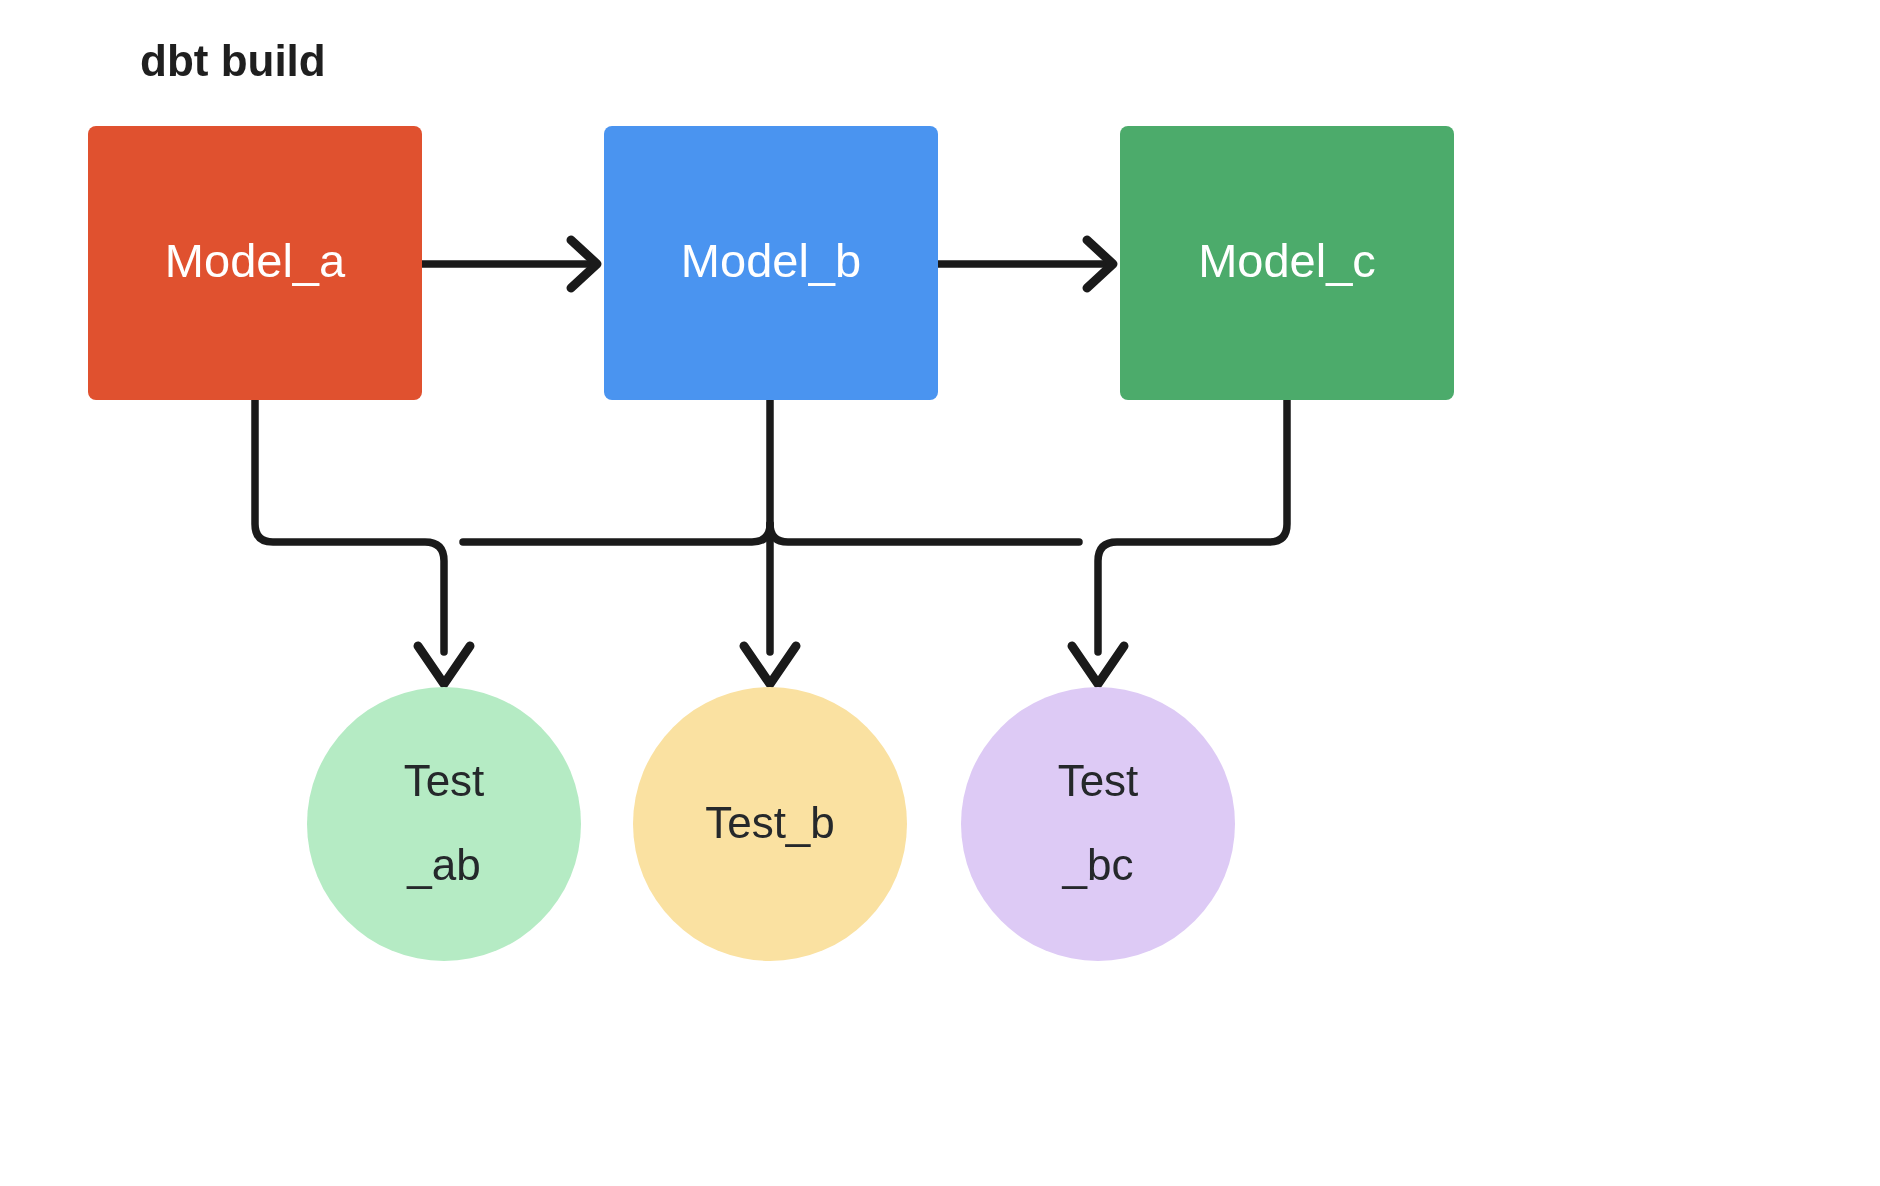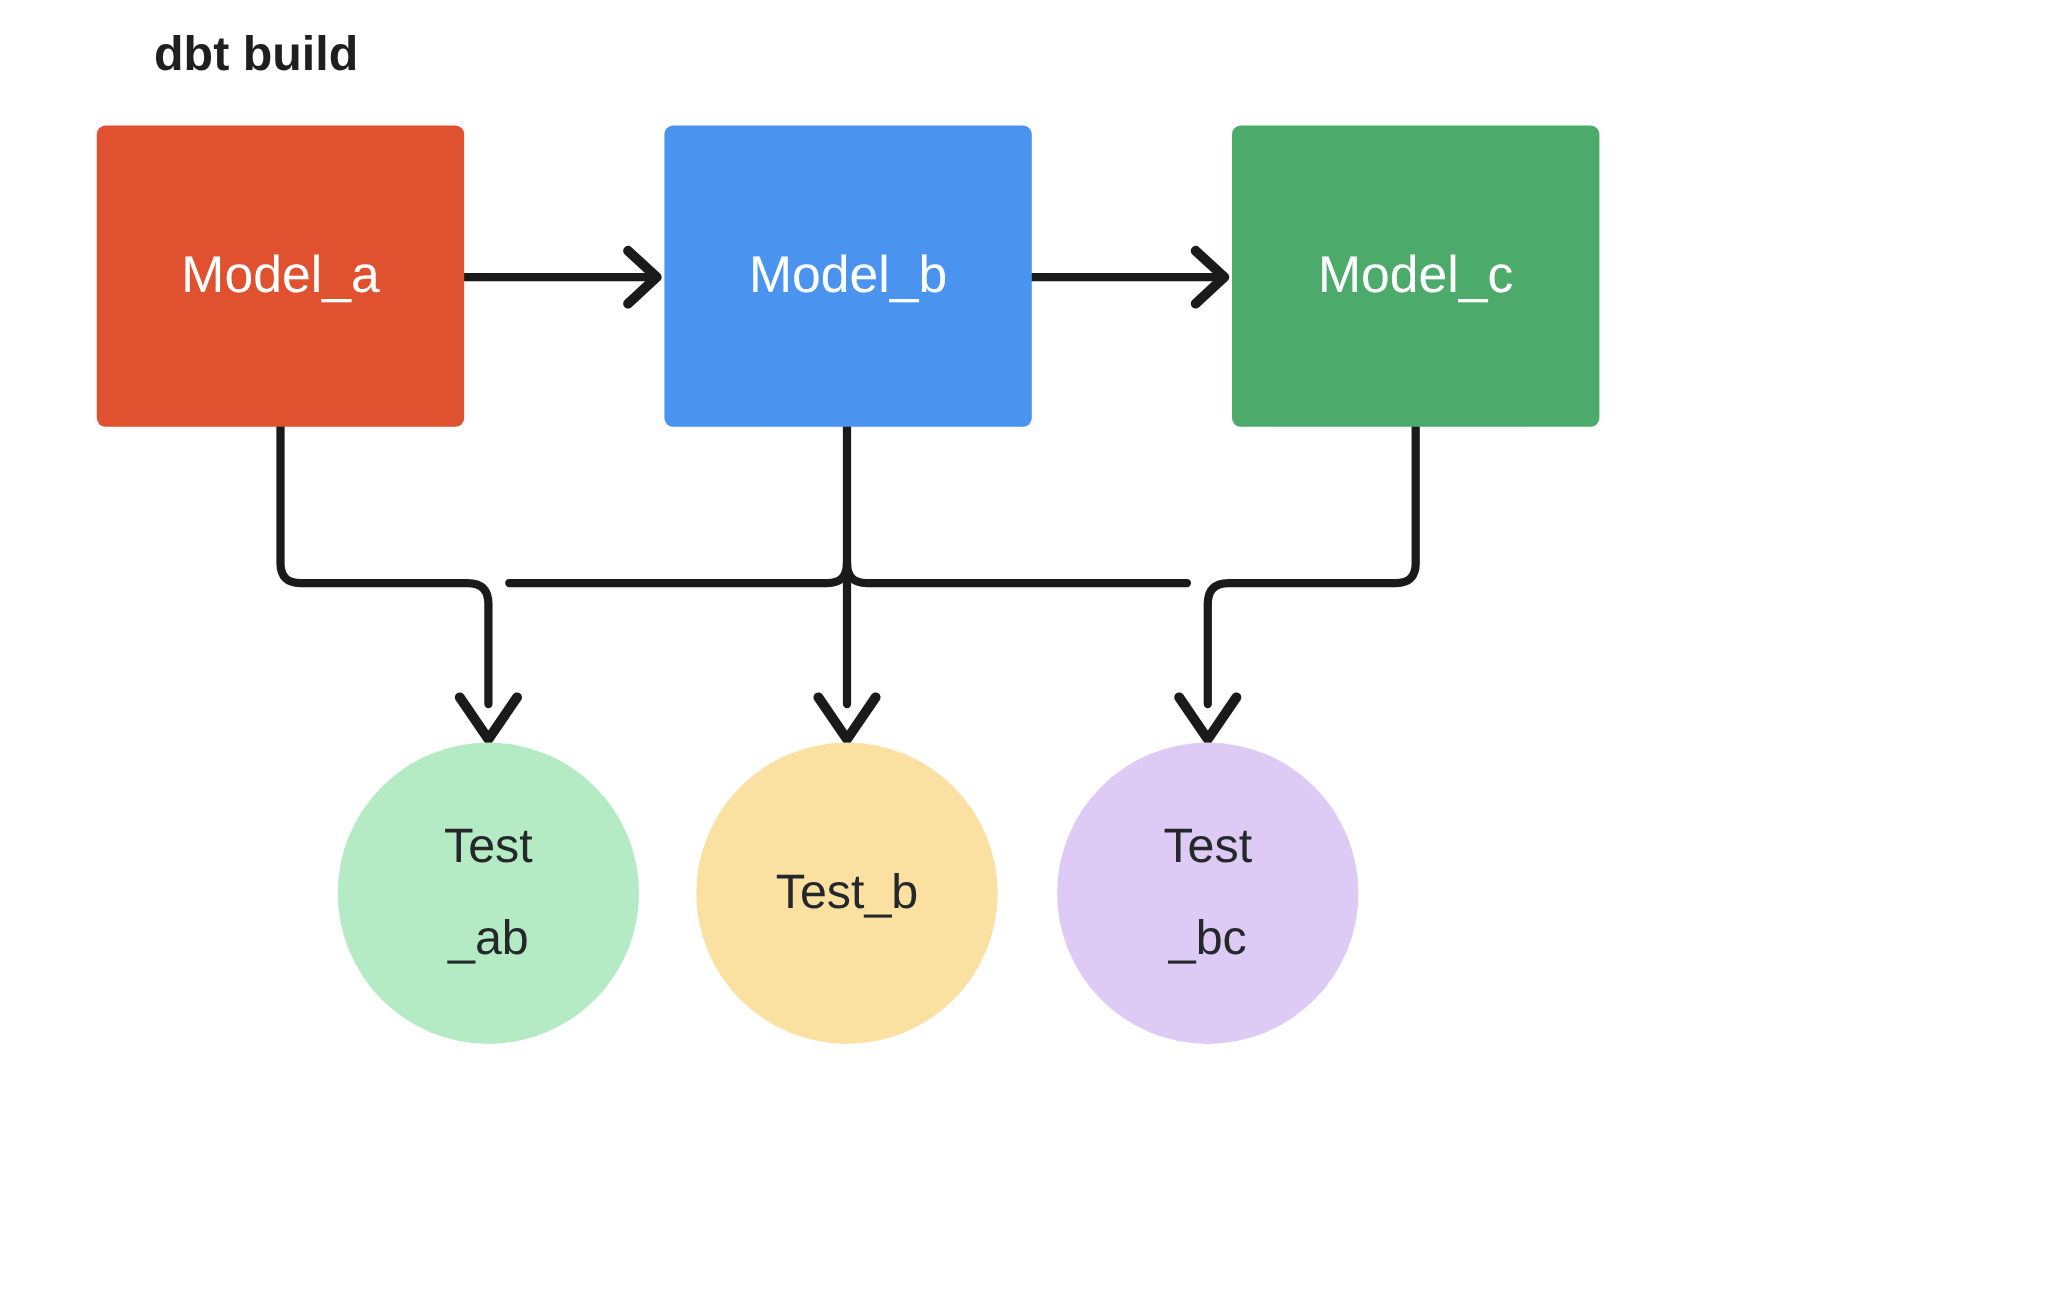--- a/index.html
+++ b/index.html
@@ -11,20 +11,21 @@
   body {
     font-family: "Liberation Sans", sans-serif;
     -webkit-font-smoothing: antialiased;
   }
   #canvas {
     position: relative;
     width: 1880px;
     height: 999px;
     background: #ffffff;
     overflow: hidden;
+    margin-top: 12px;
   }
   #diagram-svg {
     position: absolute;
     inset: 0;
     width: 1880px;
     height: 1186px;
     display: block;
   }
   .title-text {
     font-size: 44px;

